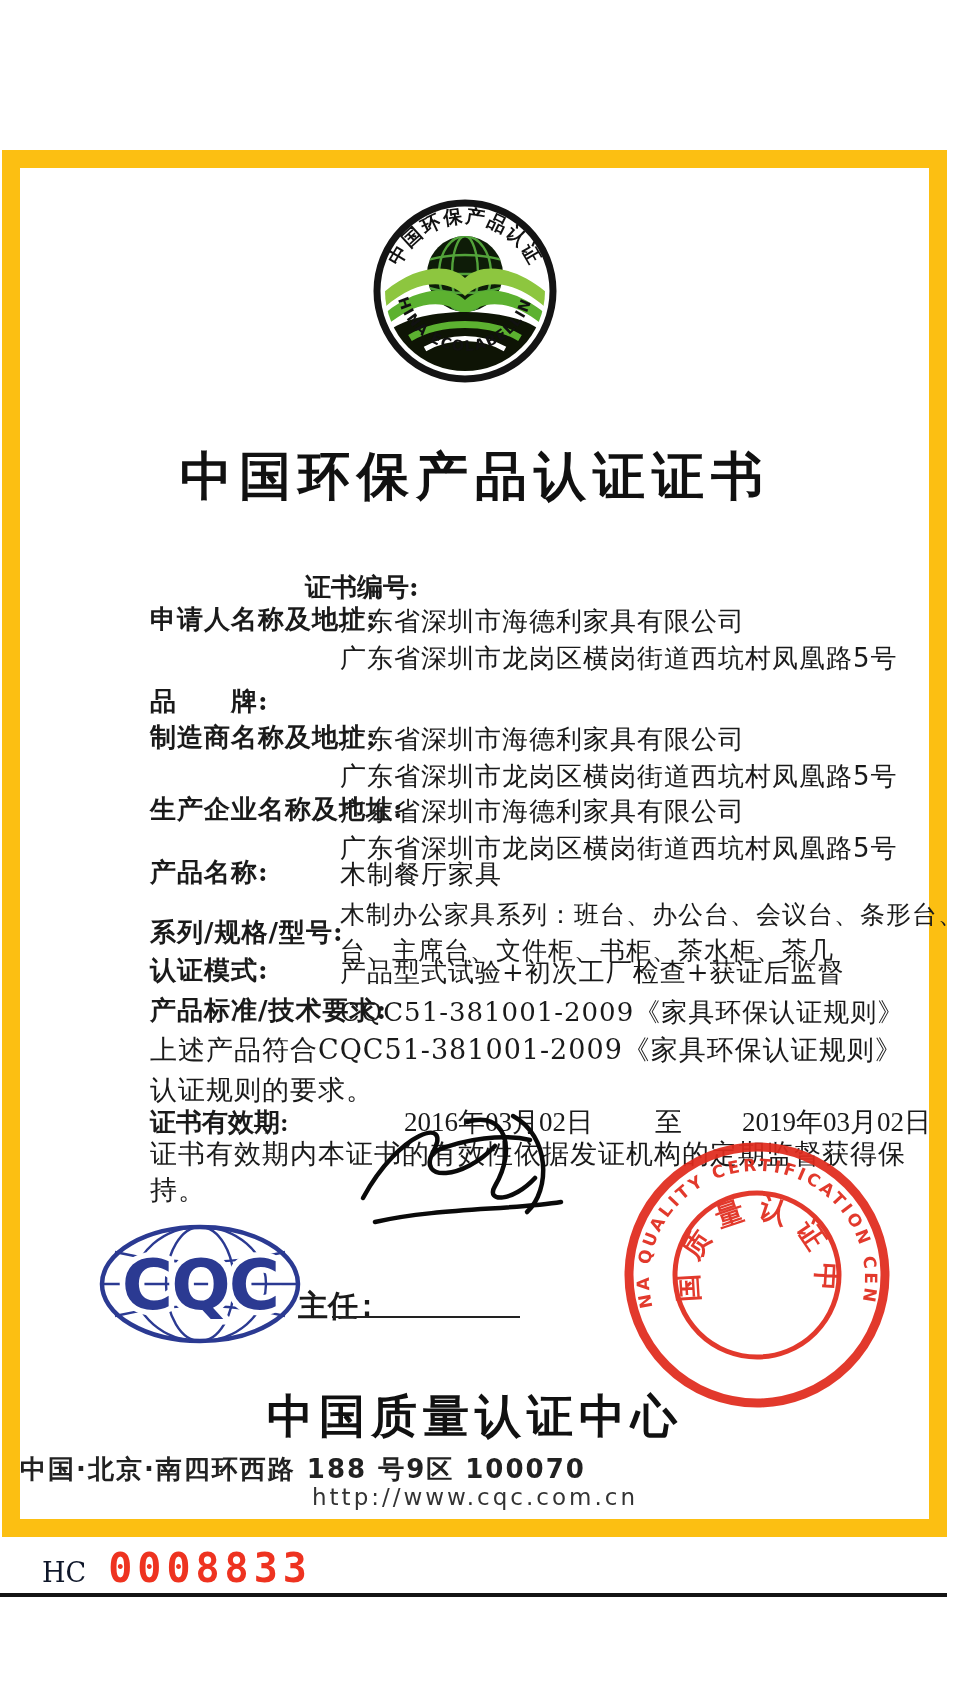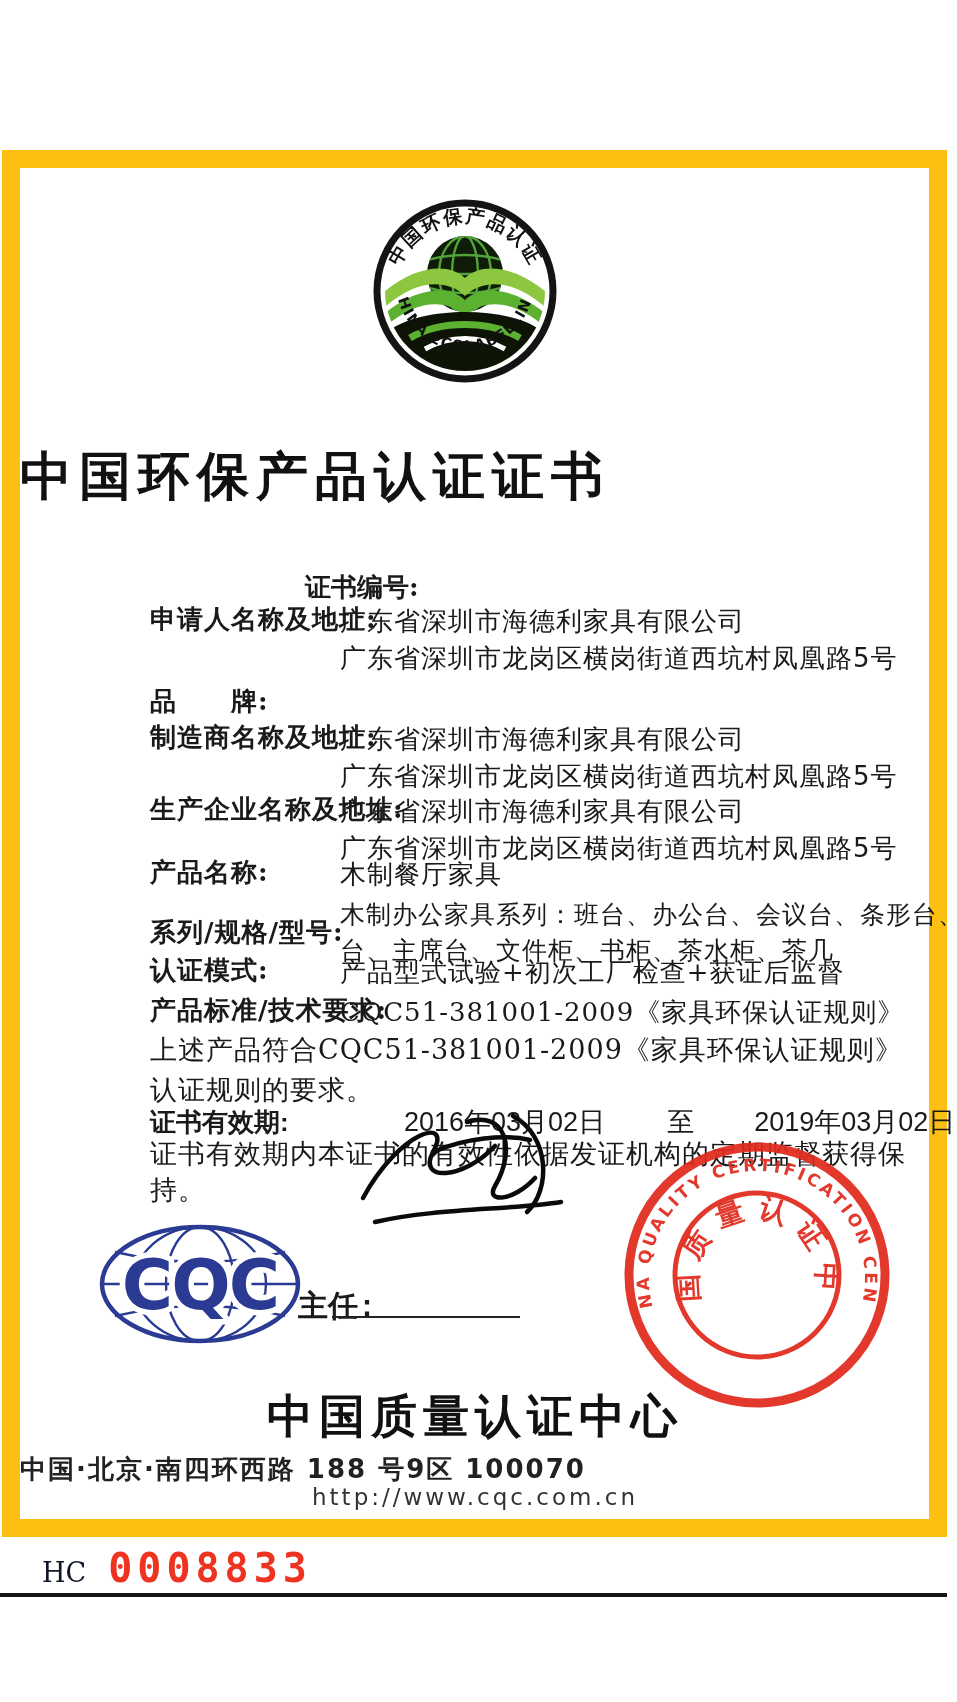--- a/index.html
+++ b/index.html
@@ -4,38 +4,38 @@
 <style>
   html,body{margin:0;padding:0;background:#ffffff;}
   #page{position:relative;width:957px;height:1702px;background:#ffffff;overflow:hidden;
         font-family:"DejaVu Sans",sans-serif;color:#1a1a1a;}
   
   #frame{position:absolute;left:2px;top:150px;width:945px;height:1387px;
          border:18px solid #fcbf12;box-sizing:border-box;background:#ffffff;}
   
   .ecolabel{position:absolute;left:370px;top:196px;width:190px;height:190px;}
   
-  .cert-title{position:absolute;left:20px;top:442px;width:910px;
+  .cert-title{position:absolute;left:20px;top:442px;width:910px;text-align:center;
       font-size:52px;font-weight:900;letter-spacing:7px;color:#111;
       font-family:"DejaVu Sans",sans-serif;}
   
   .certno{position:absolute;left:305px;top:570px;display:flex;gap:14px;align-items:baseline;}
   .certno .lbl{font-family:"DejaVu Serif",serif;font-weight:bold;font-size:26px;}
   .certno .val{font-family:"DejaVu Serif",serif;font-size:28px;letter-spacing:1px;}
   
   .flabel{position:absolute;left:150px;font-family:"DejaVu Serif",serif;
           font-weight:bold;font-size:26px;letter-spacing:1px;white-space:nowrap;}
   .fval{position:absolute;left:340px;font-size:26px;letter-spacing:1px;white-space:nowrap;}
   .fval.serif{font-family:"DejaVu Serif",serif;}
   .fval.small{font-size:25px;}
   
   .statement{position:absolute;left:150px;top:1030px;width:775px;
       font-family:"DejaVu Serif",serif;font-size:27px;line-height:40px;letter-spacing:1px;}
   .validity{position:absolute;left:150px;top:1104px;display:flex;gap:16px;align-items:flex-end;
-      font-family:Liberation Sans, sans-serif;}
+      font-family:Liberation Serif, serif;}
   .validity .lbl{font-weight:bold;font-size:26px;width:150px;}
   .validity .d1{font-size:27px;margin-left:88px;}
   .validity .sep{font-size:27px;margin-left:46px;}
   .validity .d2{font-size:27px;margin-left:44px;}
   .maintain{position:absolute;left:150px;top:1136px;width:790px;
       font-family:"DejaVu Serif",serif;font-size:27px;letter-spacing:1px;}
   
   .cqc-logo{position:absolute;left:95px;top:1222px;width:210px;height:125px;}
   .director{position:absolute;left:298px;top:1286px;font-family:Liberation Mono, monospace;
       font-weight:bold;font-size:30px;}

